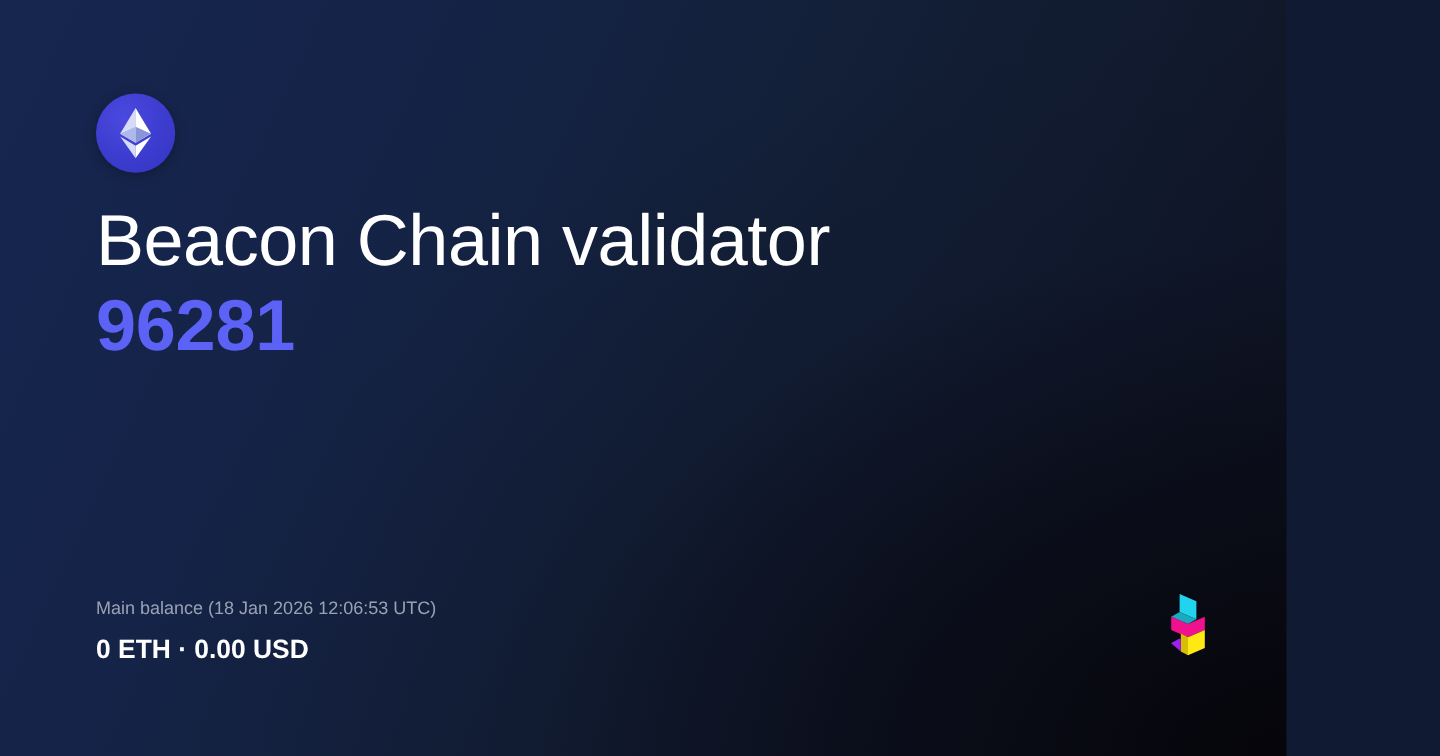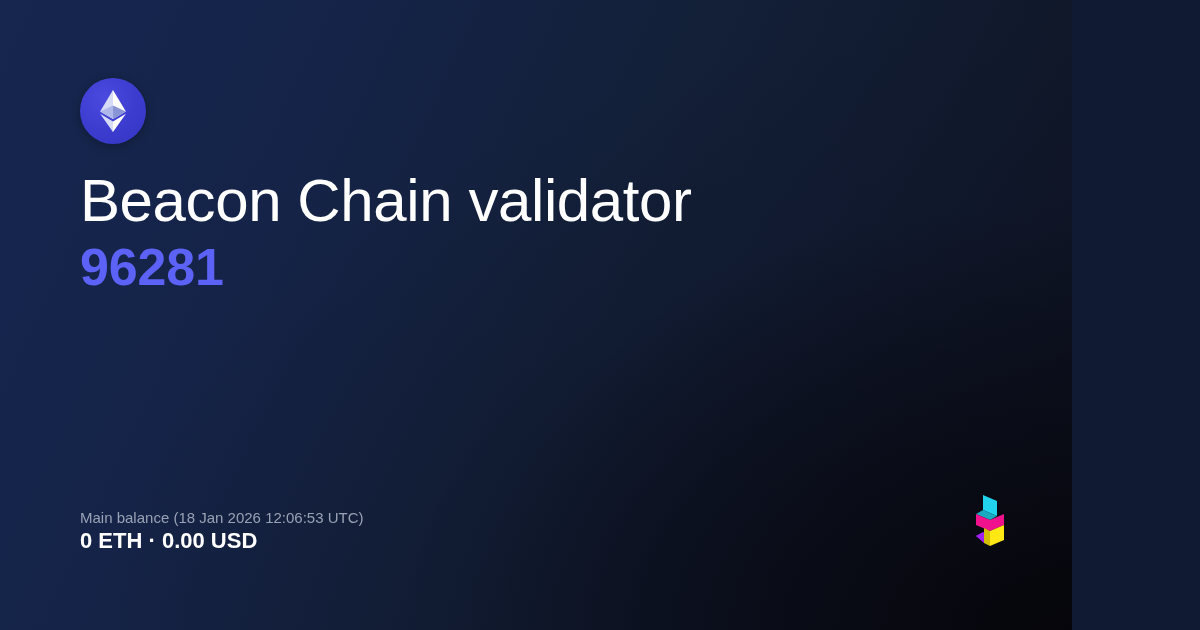--- a/index.html
+++ b/index.html
@@ -56,42 +56,42 @@
   .title {
     font-size: 60px;
     line-height: 1.02;
     font-weight: 400;
     color: #ffffff;
     letter-spacing: -0.4px;
     white-space: nowrap;
   }
   .validator-id {
     margin-top: 10px;
-    font-size: 52px;
+    font-size: 60px;
     line-height: 1.02;
     font-weight: 700;
     color: #5c62f5;
     letter-spacing: -0.2px;
   }
 
   
   .balance-block {
     position: absolute;
     left: 80px;
     bottom: 74px;
   }
   .balance-label {
     font-size: 15px;
     font-weight: 400;
     color: #99a2b4;
     line-height: 1.3;
     white-space: nowrap;
   }
   .balance-value {
-    margin-top: 0;
+    margin-top: 10px;
     font-size: 22px;
     font-weight: 700;
     color: #ffffff;
     line-height: 1.3;
     white-space: nowrap;
   }
 
   
   .brand-mark {
     position: absolute;

